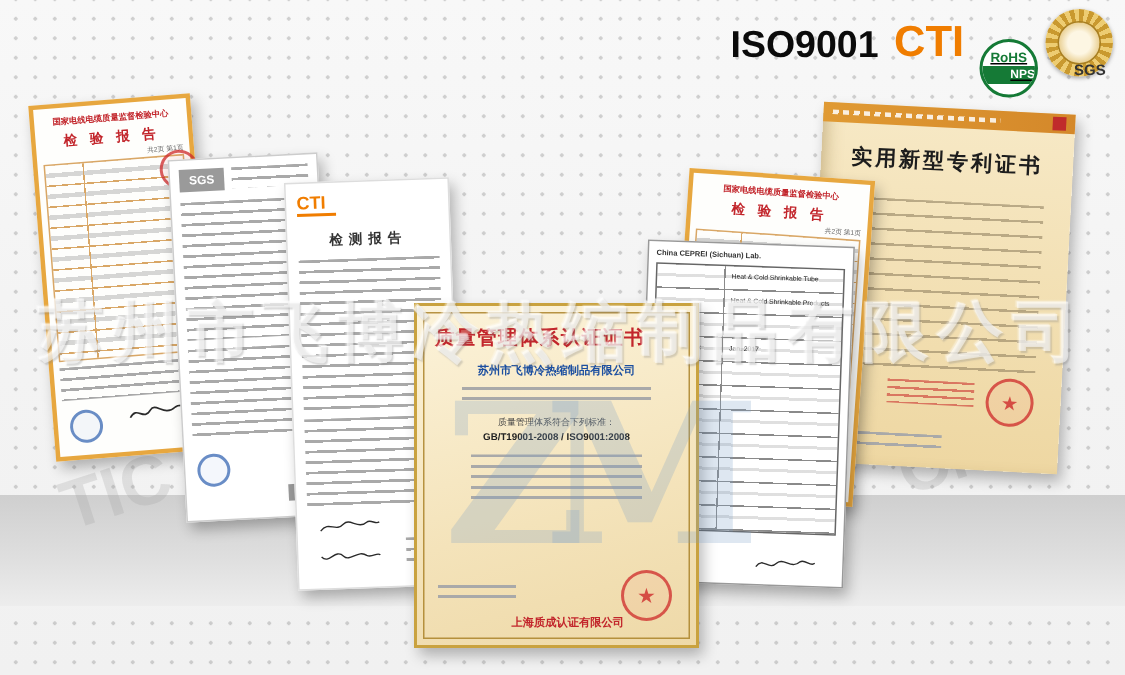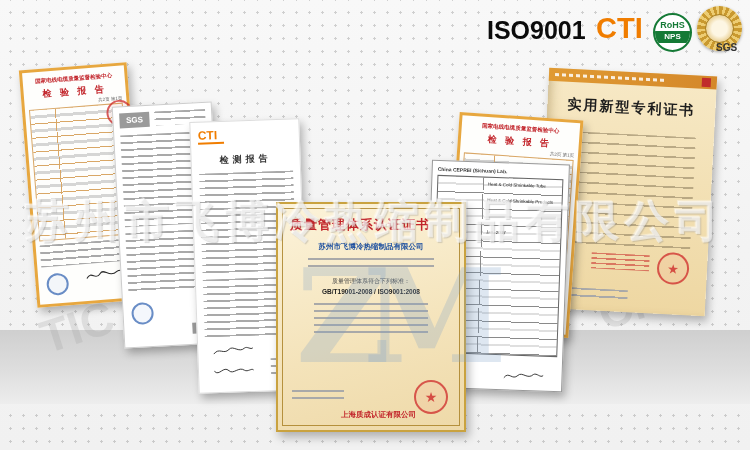--- a/index.html
+++ b/index.html
@@ -8,24 +8,24 @@
          background:linear-gradient(180deg,#f8f8f8 0%,#f3f3f3 55%,#f1f1f1 100%);}
   .dots{position:absolute;inset:0;
         background-image:radial-gradient(circle,rgba(140,140,140,.38) 1.1px,transparent 1.3px);
         background-size:13px 13px;background-position:4px 6px;}
   .floor{position:absolute;left:0;top:330px;width:100%;height:74px;
          background:linear-gradient(180deg,#cfcfcf 0%,#dedede 55%,#ededed 100%);}
 
   
   .logo-iso{position:absolute;left:487px;top:16px;font-size:25px;font-weight:bold;color:#0b0b0b;z-index:5;}
   .logo-cti{position:absolute;left:596px;top:12px;font-size:29px;font-weight:bold;color:#f07d00;z-index:5;}
-  .rohs{position:absolute;left:653px;top:13px;width:39px;height:39px;border-radius:50%;
-        border:2px solid #157a36;overflow:hidden;background:#fff;text-align:center;z-index:5;}
+  .rohs{position:absolute;left:653px;top:26px;width:39px;height:39px;border-radius:50%;
+        border:2px solid #157a36;overflow:hidden;background:#fff;text-align:center;z-index:5;text-decoration:underline;}
   .rohs .t{display:block;color:#157a36;font-weight:bold;font-size:9px;line-height:12px;margin-top:4px;}
-  .rohs .b{display:block;background:#157a36;color:#fff;font-weight:bold;font-size:8px;line-height:12px;margin-top:0;}
+  .rohs .b{display:block;background:#157a36;color:#fff;font-weight:bold;font-size:8px;line-height:12px;margin-top:0;text-align:right;}
   .sgsbadge{position:absolute;left:697px;top:6px;width:45px;height:45px;border-radius:50%;z-index:5;
             background:repeating-conic-gradient(#c9992f 0 9deg,#edcc72 9deg 18deg);
             display:flex;align-items:center;justify-content:center;box-shadow:0 1px 3px rgba(0,0,0,.35);}
   .sgsbadge .inner{width:29px;height:29px;border-radius:50%;border:1px solid #a87f22;
             background:radial-gradient(circle,#fdf6e3 0 40%,#d8ad4a 100%);}
   .sgslabel{position:absolute;left:716px;top:42px;font-size:10px;font-weight:bold;color:#333;z-index:6;}
 
   
   .wm-company{position:absolute;left:0;top:192px;width:100%;text-align:center;white-space:nowrap;
         font-size:44px;font-weight:bold;letter-spacing:6px;color:rgba(255,255,255,.55);

